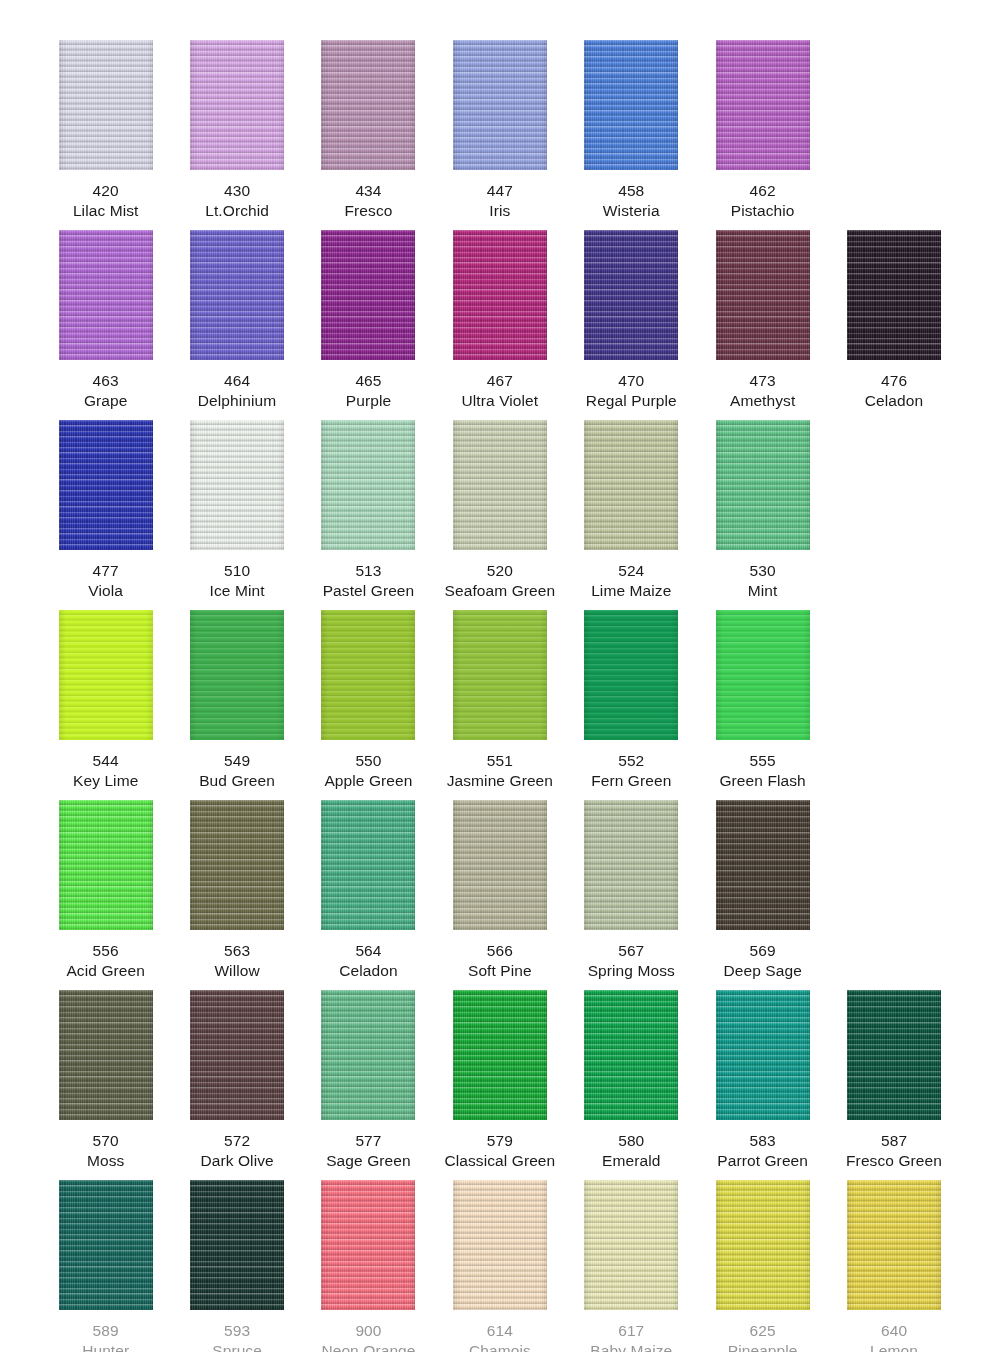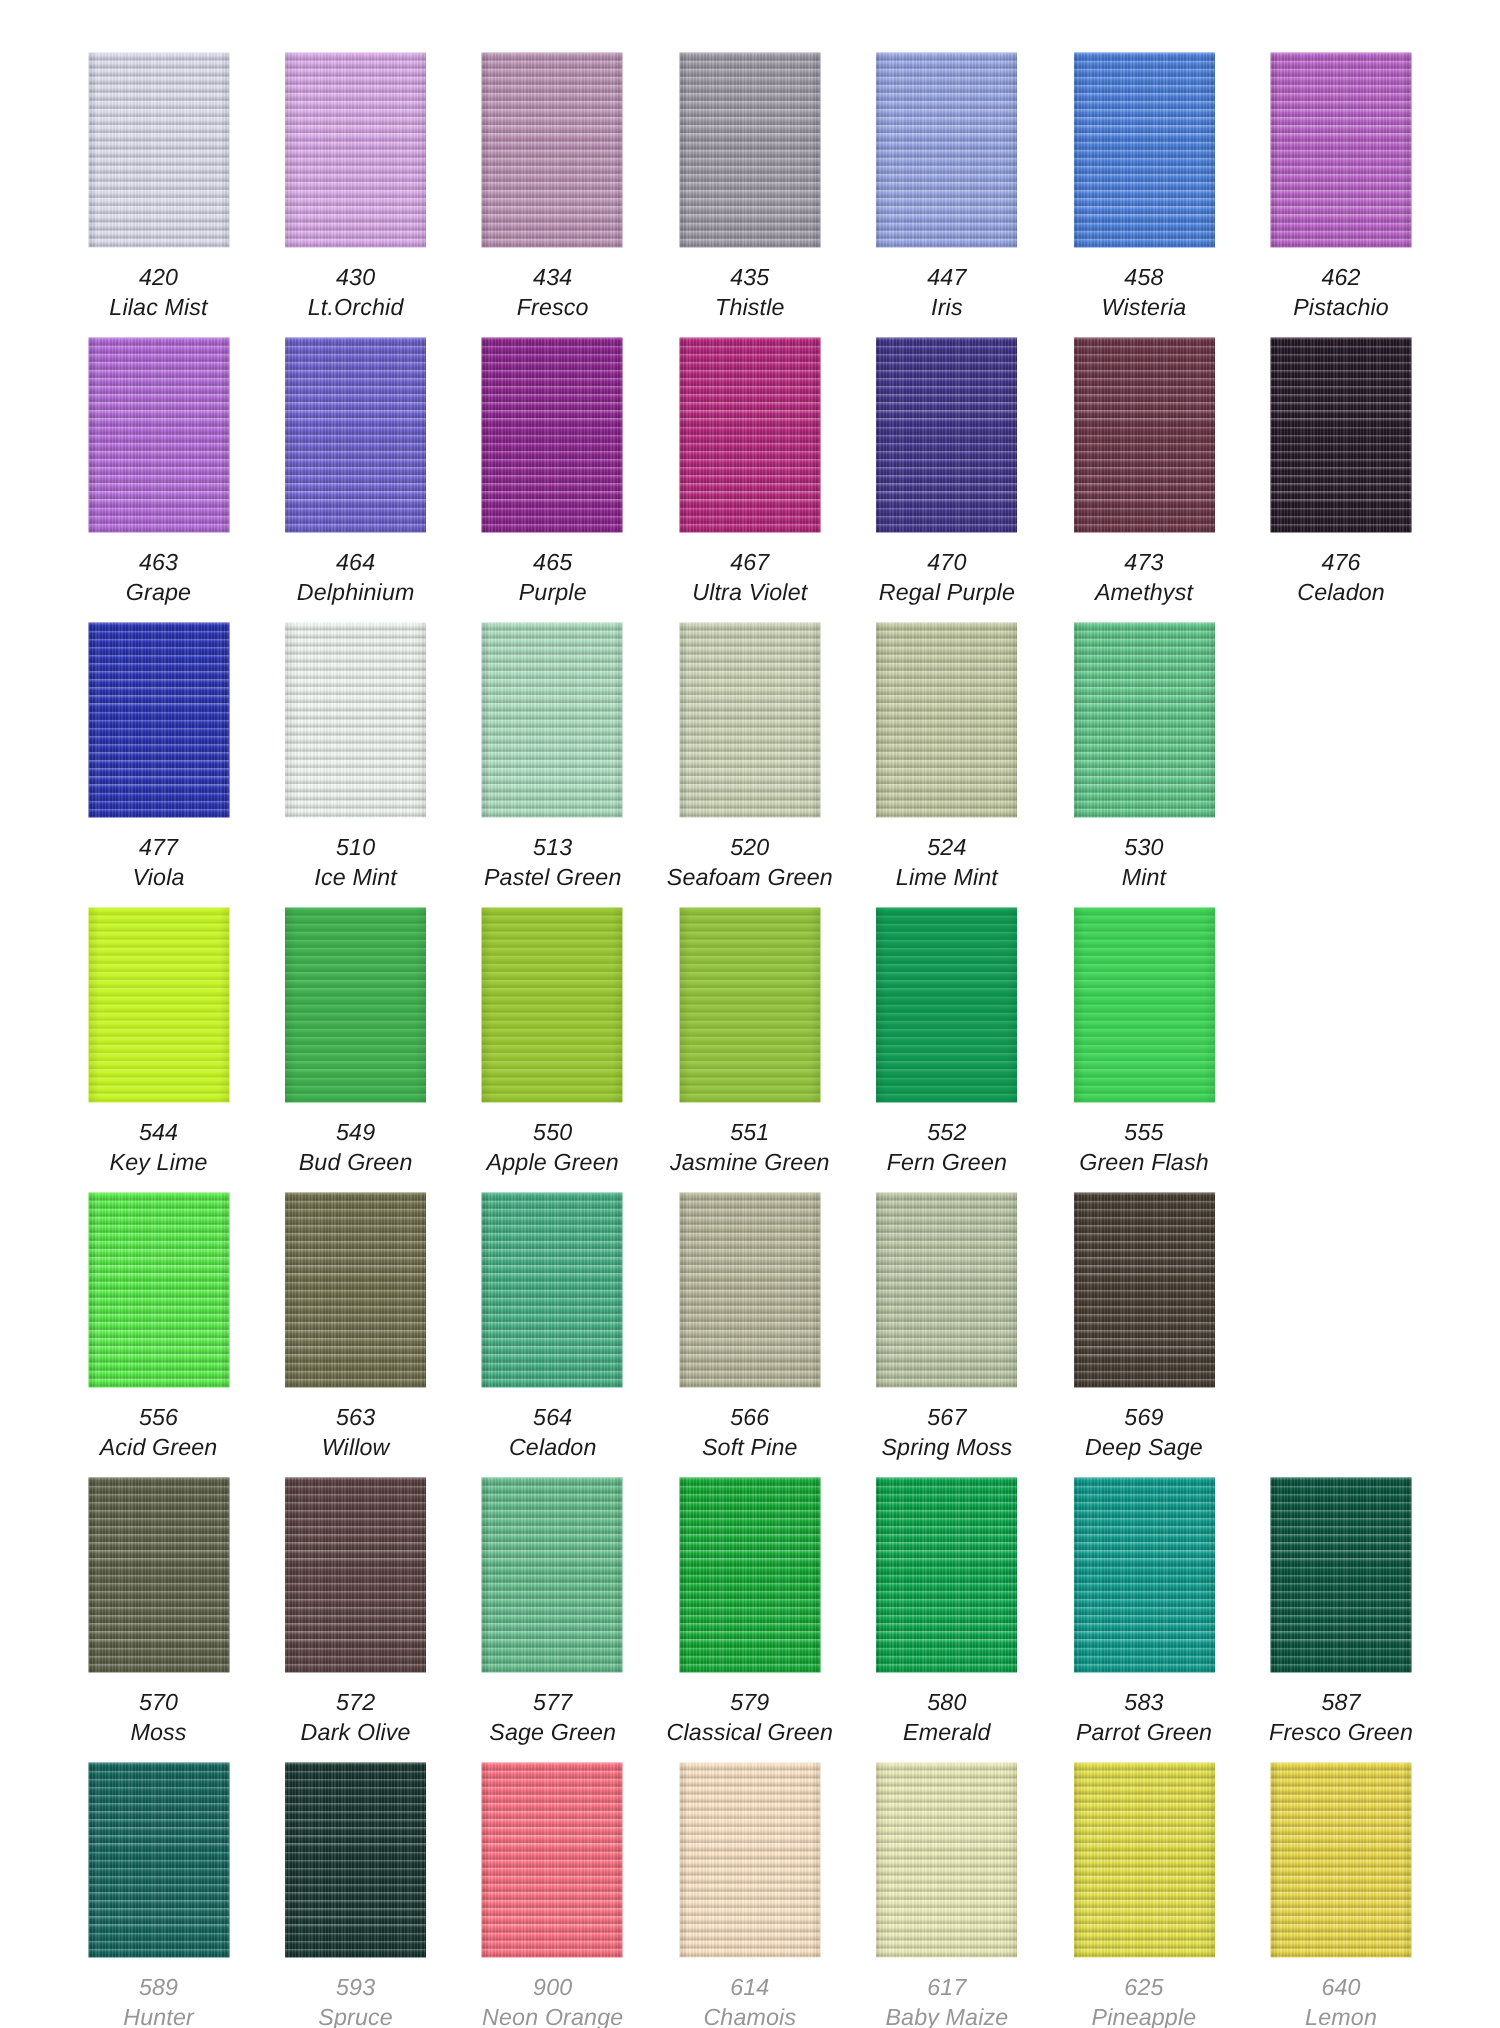--- a/index.html
+++ b/index.html
@@ -20,22 +20,21 @@
     height: 1352px;
     position: relative;
     box-sizing: border-box;
     padding: 35px 40px 0 40px;
   }
 
   .swatch-row {
     display: flex;
     width: 920px;
     height: 190px;
-    align-items: flex-start;
-    font-style: italic;
+    align-items: center;
   }
 
   .swatch-cell {
     width: 131.4px;
     display: flex;
     flex-direction: column;
     align-items: center;
     box-sizing: border-box;
   }
 
@@ -148,27 +147,20 @@
         </div>
       </div>
       <div class="swatch-cell">
         <div class="swatch-chip" style="background-color: rgb(187, 147, 181);"></div>
         <div class="swatch-label">
           <span class="swatch-code">434</span>
           <span class="swatch-name">Fresco</span>
         </div>
       </div>
       <div class="swatch-cell">
-        <div class="swatch-chip" style="background-color: rgb(157, 154, 166);"></div>
-        <div class="swatch-label">
-          <span class="swatch-code">435</span>
-          <span class="swatch-name">Thistle</span>
-        </div>
-      </div>
-      <div class="swatch-cell">
         <div class="swatch-chip" style="background-color: rgb(150, 165, 228);"></div>
         <div class="swatch-label">
           <span class="swatch-code">447</span>
           <span class="swatch-name">Iris</span>
         </div>
       </div>
       <div class="swatch-cell">
         <div class="swatch-chip" style="background-color: rgb(74, 127, 221);"></div>
         <div class="swatch-label">
           <span class="swatch-code">458</span>
@@ -260,21 +252,21 @@
         <div class="swatch-chip" style="background-color: rgb(204, 211, 181);"></div>
         <div class="swatch-label">
           <span class="swatch-code">520</span>
           <span class="swatch-name">Seafoam Green</span>
         </div>
       </div>
       <div class="swatch-cell">
         <div class="swatch-chip" style="background-color: rgb(196, 203, 163);"></div>
         <div class="swatch-label">
           <span class="swatch-code">524</span>
-          <span class="swatch-name">Lime Mint</span>
+          <span class="swatch-name">Lime Maize</span>
         </div>
       </div>
       <div class="swatch-cell">
         <div class="swatch-chip" style="background-color: rgb(95, 198, 136);"></div>
         <div class="swatch-label">
           <span class="swatch-code">530</span>
           <span class="swatch-name">Mint</span>
         </div>
       </div>
     </div>

